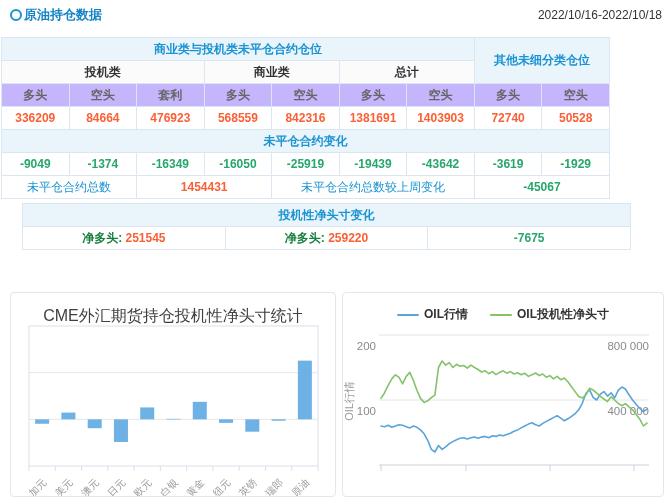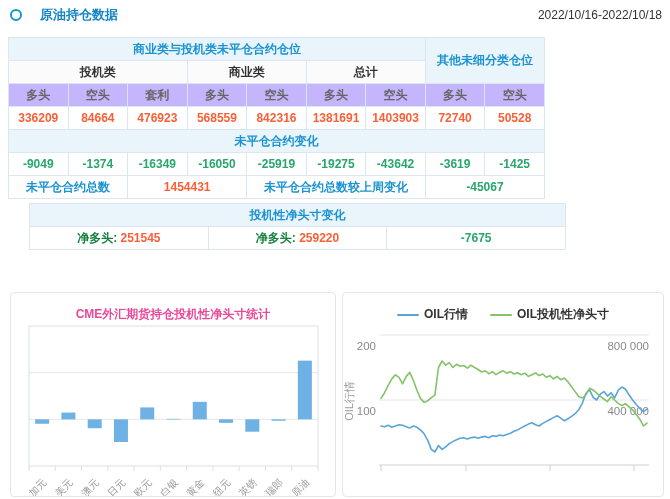--- a/index.html
+++ b/index.html
@@ -1,40 +1,40 @@
 <!DOCTYPE html>
 <html><head>
 <meta charset="utf-8">
 <style>
   html,body{margin:0;padding:0;background:#fff;}
   .page{position:relative;width:670px;height:499px;background:#fff;overflow:hidden;
         font-family:"Liberation Sans","DejaVu Sans",sans-serif;}
   
   .hdr{position:absolute;top:6px;left:10px;right:8px;display:flex;justify-content:space-between;align-items:center;}
-  .title{display:flex;align-items:center;gap:18px;color:#1584c6;font-weight:bold;font-size:13px;}
+  .title{display:flex;align-items:center;gap:2px;color:#1584c6;font-weight:bold;font-size:13px;}
   .dot{width:8px;height:8px;border:2px solid #1b93d2;border-radius:50%;display:inline-block;}
   .date{color:#333;font-size:12px;}
   
-  table.tbl{position:absolute;left:8px;width:537px;border-collapse:collapse;table-layout:fixed;font-size:12px;background:#fff;}
+  table.tbl{position:absolute;left:1px;width:609px;border-collapse:collapse;table-layout:fixed;font-size:12px;background:#fff;}
   .t1{top:37px;}
   .t2{top:203px;margin-left:21px;}
   .tbl td{border:1px solid #dce6f0;text-align:center;height:22px;padding:0;color:#333;overflow:hidden;white-space:nowrap;font-weight:bold;}
   td.sec{background:#e9f4fb;color:#1b93d2;font-weight:bold;}
   td.sub{background:#fbfbfc;color:#333;font-weight:bold;font-family:Liberation Mono, monospace;}
   td.colh{background:#c4b5fd;color:#666;font-weight:bold;}
   td.val-o,.val-o{color:#fb5f35;}
   td.val-g,.val-g{color:#27a66e;}
-  td.lbl{color:#1b93d2;font-weight:bold;}
+  td.lbl{color:#1b93d2;font-weight:normal;}
   .bold{font-weight:bold;}
   .nlab{color:#15803d;}
   
   .chart-box{position:absolute;top:292px;height:203px;background:#fff;border:1px solid #e4e6e8;border-radius:4px;}
   .box-l{left:10px;width:324px;}
   .box-r{left:342px;width:320px;}
-  .chart-title{position:absolute;top:13px;left:0;width:100%;text-align:center;font-size:12px;font-weight:bold;color:#ec4899;}
+  .chart-title{position:absolute;top:13px;left:0;width:100%;text-align:center;font-size:16px;font-weight:normal;color:#404040;}
   .legend{position:absolute;top:13px;left:0;width:100%;display:flex;justify-content:center;gap:22px;font-size:12px;color:#333;font-weight:bold;}
   .legend .li{display:flex;align-items:center;gap:5px;cursor:pointer;}
   .legend .dash{display:inline-block;width:22px;height:2px;border-radius:1px;}
   svg.plot{position:absolute;left:0;top:0;}
   svg text{font-family:"Liberation Sans","DejaVu Sans",sans-serif;}
 </style>
 </head>
 <body>
 
 <div class="page">
@@ -93,24 +93,24 @@
         </tr>
     <tr>
       <td colspan="9" class="sec">未平仓合约变化</td>
     </tr>
     <tr>
           <td class="val-g">-9049</td>
           <td class="val-g">-1374</td>
           <td class="val-g">-16349</td>
           <td class="val-g">-16050</td>
           <td class="val-g">-25919</td>
-          <td class="val-g">-19275</td>
+          <td class="val-g">-19439</td>
           <td class="val-g">-43642</td>
           <td class="val-g">-3619</td>
-          <td class="val-g">-1425</td>
+          <td class="val-g">-1929</td>
         </tr>
     <tr>
       <td colspan="2" class="lbl">未平仓合约总数</td>
       <td colspan="2" class="val-o bold">1454431</td>
       <td colspan="3" class="lbl">未平仓合约总数较上周变化</td>
       <td colspan="2" class="val-g bold">-45067</td>
     </tr>
   </tbody>
     </table>
 

